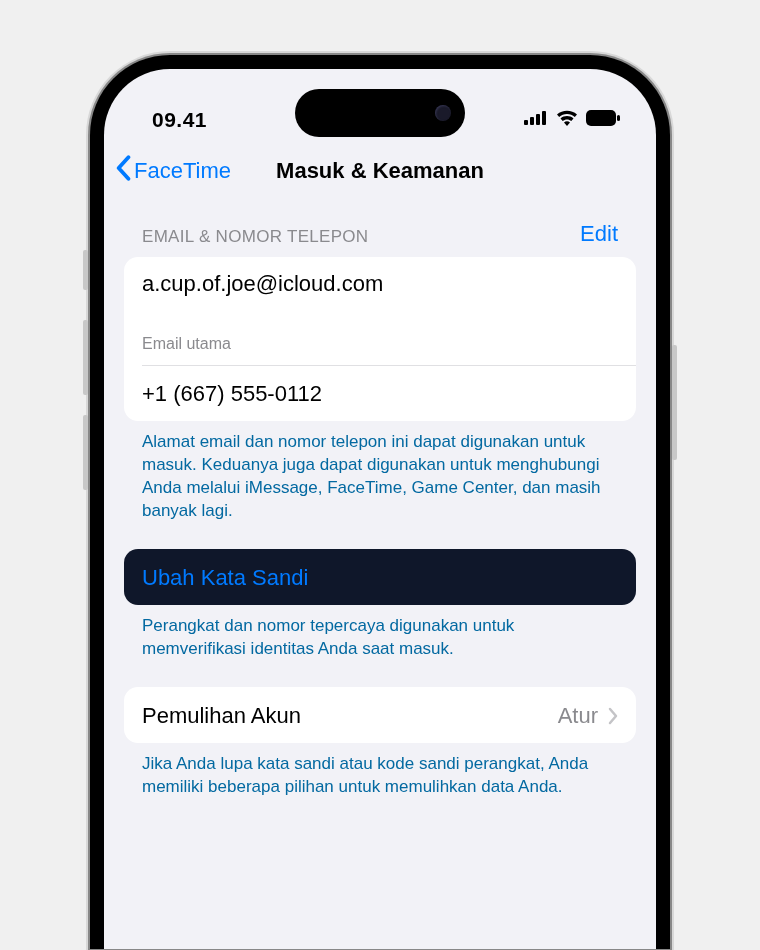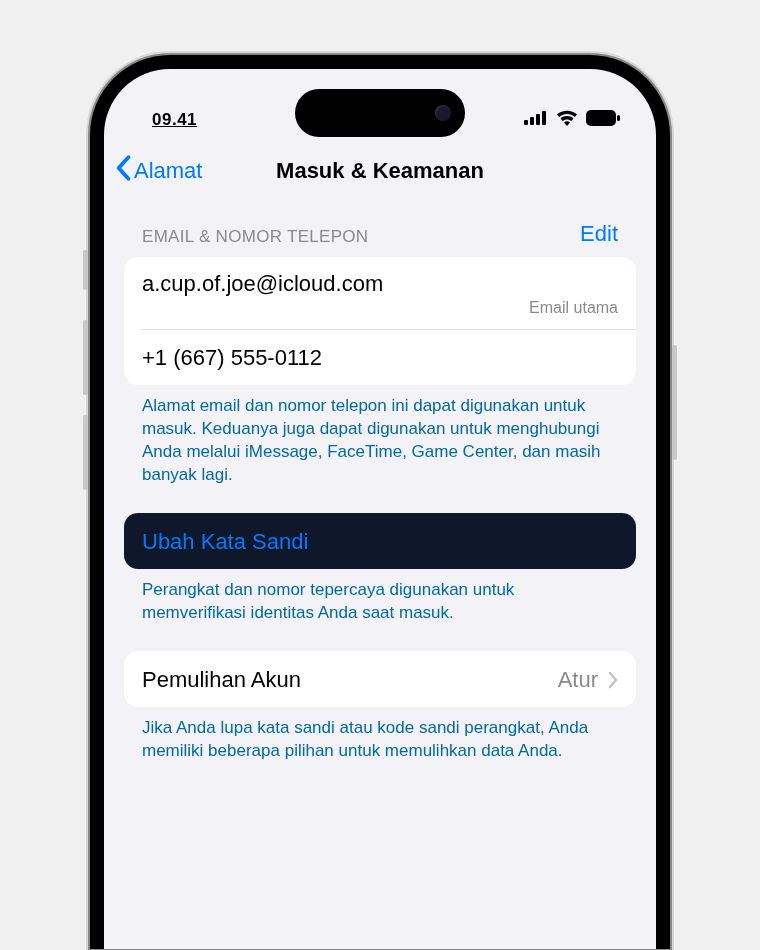--- a/index.html
+++ b/index.html
@@ -71,24 +71,23 @@
     }
     .status-bar {
       height: 80px;
       display: flex;
       align-items: center;
       justify-content: space-between;
       padding: 22px 36px 0 48px;
       position: relative;
     }
     .status-time {
-      font-size: 17px;
+      font-size: 21px;
       font-weight: 600;
       letter-spacing: 0.5px;
-      text-decoration: underline;
     }
     .status-icons {
       display: flex;
       align-items: center;
       gap: 8px;
     }
     .nav-bar {
       display: flex;
       align-items: center;
       padding: 6px 16px 14px 10px;
@@ -139,21 +138,21 @@
       min-height: 56px;
     }
     .row + .row { position: relative; }
     .row + .row::before {
       content: "";
       position: absolute;
       top: 0; left: 18px; right: 0;
       height: 1px;
       background: #e0e0e3;
     }
-    .row-stack { flex-direction: row; align-items: flex-start; gap: 10px; padding: 14px 18px 12px; }
+    .row-stack { flex-direction: column; align-items: flex-start; gap: 10px; padding: 14px 18px 12px; }
     .row-title { font-size: 22px; color: #000; }
     .row-sub { font-size: 16px; color: #8a8a8e; margin-top: 28px; }
     .row-highlight { background: #0f172a; }
     .row-highlight .row-title { color: #007aff; }
     .row-value {
       display: flex;
       align-items: center;
       gap: 10px;
       color: #8a8a8e;
       font-size: 22px;
@@ -206,21 +205,21 @@
         </div>
       </div>
 
       <div class="nav-bar">
         <div class="back-btn">
           <span>
             <svg width="18" height="26" viewBox="0 0 14 24">
                 <path d="M12 2 L3 12 L12 22" stroke="#007aff" stroke-width="3.5" fill="none" stroke-linecap="round" stroke-linejoin="round"></path>
               </svg>
           </span>
-          <span>Alamat</span>
+          <span>FaceTime</span>
         </div>
         <div class="nav-title">Masuk &amp; Keamanan</div>
       </div>
 
       <div class="content">
 
         <div class="section-header">
           <div class="section-label">EMAIL &amp; NOMOR TELEPON</div>
           <div class="edit-link">Edit</div>
         </div>

